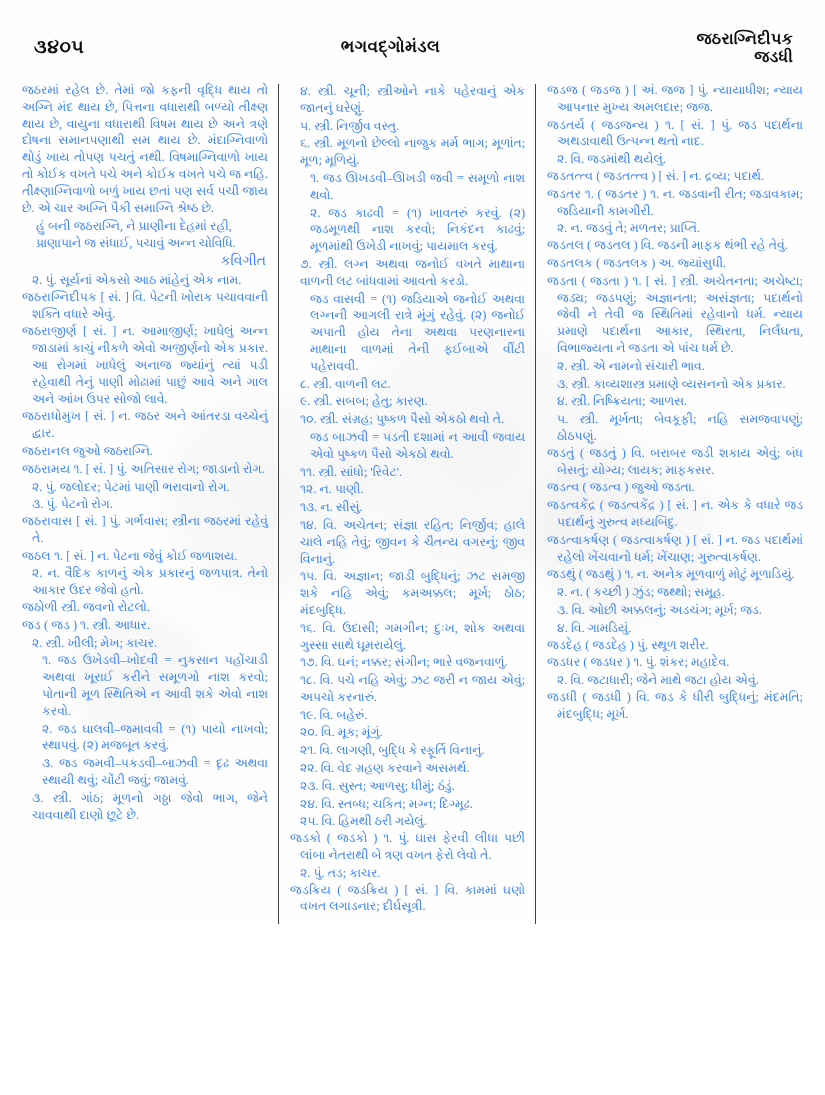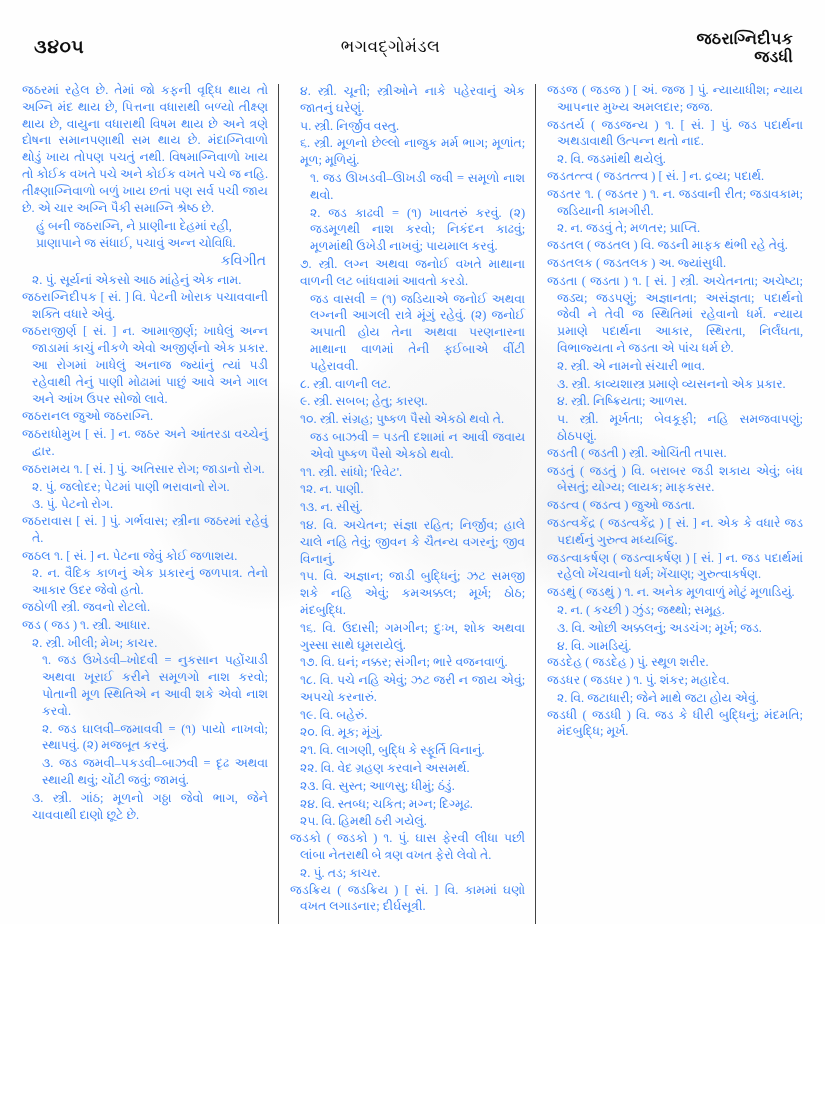--- a/index.html
+++ b/index.html
@@ -43,21 +43,21 @@
   }
   .runhead .folio {
     font-size: 19px;
     font-weight: bold;
     letter-spacing: 0.5px;
     color: #0d0d0d;
     padding-top: 6px;
   }
   .runhead .booktitle {
     font-size: 17px;
-    font-weight: normal;
+    font-weight: bold;
     color: #0d0d0d;
     padding-top: 7px;
     letter-spacing: 0.3px;
   }
   .runhead .guide {
     text-align: right;
     line-height: 1.12;
     color: #0d0d0d;
   }
   .runhead .guide .g1 {
@@ -156,22 +156,22 @@
     <div class="col col-1">
         <div class="entry">જઠરમાં રહેલ છે. તેમાં જો કફની વૃદ્ધિ થાય તો અગ્નિ મંદ થાય છે, પિત્તના વધારાથી બળ્યો તીક્ષ્ણ થાય છે, વાયુના વધારાથી વિષમ થાય છે અને ત્રણે દોષના સમાનપણાથી સમ થાય છે. મંદાગ્નિવાળો થોડું ખાય તોપણ પચતું નથી. વિષમાગ્નિવાળો ખાય તો કોઈક વખતે પચે અને કોઈક વખતે પચે જ નહિ. તીક્ષ્ણાગ્નિવાળો બળું ખાય છતાં પણ સર્વ પચી જાય છે. એ ચાર અગ્નિ પૈકી સમાગ્નિ શ્રેષ્ઠ છે.</div>
         <div class="verse">
           <span class="vline">હું બની જઠરાગ્નિ, ને પ્રાણીના દેહમાં રહી,</span>
           <span class="vline">પ્રાણાપાને જ સંધાઈ, પચાવું અન્ન ચોવિધિ.</span>
         </div>
         <div class="byline">કવિગીત</div>
         <div class="sense">૨. પું. સૂર્યનાં એકસો આઠ માંહેનું એક નામ.</div>
         <div class="entry hang"><span class="hw">જઠરાગ્નિદીપક</span><span> [ સં. ] વિ. પેટની ખોરાક પચાવવાની શક્તિ વધારે એવું.</span></div>
         <div class="entry hang"><span class="hw">જઠરાજીર્ણ</span><span> [ સં. ] ન. આમાજીર્ણ; ખાધેલું અન્ન જાડામાં કાચું નીકળે એવો અજીર્ણનો એક પ્રકાર. આ રોગમાં ખાધેલું અનાજ જ્યાંનું ત્યાં પડી રહેવાથી તેનું પાણી મોઢામાં પાછું આવે અને ગાલ અને આંખ ઉપર સોજો લાવે.</span></div>
+        <div class="entry hang"><span class="hw">જઠરાધોમુખ</span><span> [ સં. ] ન. જઠર અને આંતરડા વચ્ચેનું દ્વાર.</span></div>
         <div class="entry hang"><span class="hw">જઠરાનલ</span><span> જુઓ જઠરાગ્નિ.</span></div>
-        <div class="entry hang"><span class="hw">જઠરાધોમુખ</span><span> [ સં. ] ન. જઠર અને આંતરડા વચ્ચેનું દ્વાર.</span></div>
         <div class="entry hang"><span class="hw">જઠરામય</span><span> ૧. [ સં. ] પું. અતિસાર રોગ; જાડાનો રોગ.</span></div>
         <div class="sense">૨. પું. જલોદર; પેટમાં પાણી ભરાવાનો રોગ.</div>
         <div class="sense">૩. પું. પેટનો રોગ.</div>
         <div class="entry hang"><span class="hw">જઠરાવાસ</span><span> [ સં. ] પું. ગર્ભવાસ; સ્ત્રીના જઠરમાં રહેવું તે.</span></div>
         <div class="entry hang"><span class="hw">જઠલ</span><span> ૧. [ સં. ] ન. પેટના જેવું કોઈ જળાશય.</span></div>
         <div class="sense">૨. ન. વૈદિક કાળનું એક પ્રકારનું જળપાત્ર. તેનો આકાર ઉદર જેવો હતો.</div>
         <div class="entry hang"><span class="hw">જઠોળી</span><span> સ્ત્રી. જવનો રોટલો.</span></div>
         <div class="entry hang"><span class="hw">જડ</span><span> ( જડ ) ૧. સ્ત્રી. આધાર.</span></div>
         <div class="sense">૨. સ્ત્રી. ખીલી; મેખ; કાચર.</div>
         <div class="sub">૧. જડ ઉખેડવી–ખોદવી = નુકસાન પહોંચાડી અથવા ખૂરાઈ કરીને સમૂળગો નાશ કરવો; પોતાની મૂળ સ્થિતિએ ન આવી શકે એવો નાશ કરવો.</div>
@@ -219,21 +219,20 @@
         <div class="entry hang"><span class="hw">જડતત્ત્વ</span><span> ( જડતત્ત્વ ) [ સં. ] ન. દ્રવ્ય; પદાર્થ.</span></div>
         <div class="entry hang"><span class="hw">જડતર</span><span> ૧. ( જડતર ) ૧. ન. જડવાની રીત; જડાવકામ; જડિયાની કામગીરી.</span></div>
         <div class="sense">૨. ન. જડવું તે; મળતર; પ્રાપ્તિ.</div>
         <div class="entry hang"><span class="hw">જડતલ</span><span> ( જડતલ ) વિ. જડની માફક થંભી રહે તેવું.</span></div>
         <div class="entry hang"><span class="hw">જડતલક</span><span> ( જડતલક ) અ. જ્યાંસુધી.</span></div>
         <div class="entry hang"><span class="hw">જડતા</span><span> ( જડતા ) ૧. [ સં. ] સ્ત્રી. અચેતનતા; અચેષ્ટા; જડ્ય; જડપણું; અજ્ઞાનતા; અસંજ્ઞતા; પદાર્થનો જેવી ને તેવી જ સ્થિતિમાં રહેવાનો ધર્મ. ન્યાય પ્રમાણે પદાર્થના આકાર, સ્થિરતા, નિર્લંઘતા, વિભાજ્યતા ને જડતા એ પાંચ ધર્મ છે.</span></div>
         <div class="sense">૨. સ્ત્રી. એ નામનો સંચારી ભાવ.</div>
         <div class="sense">૩. સ્ત્રી. કાવ્યશાસ્ત્ર પ્રમાણે વ્યસનનો એક પ્રકાર.</div>
         <div class="sense">૪. સ્ત્રી. નિષ્ક્રિયતા; આળસ.</div>
         <div class="sense">૫. સ્ત્રી. મૂર્ખતા; બેવકૂફી; નહિ સમજવાપણું; ઠોઠપણું.</div>
-        <div class="entry hang"><span class="hw">જડતી</span><span> ( જડતી ) સ્ત્રી. ઓચિંતી તપાસ.</span></div>
         <div class="entry hang"><span class="hw">જડતું</span><span> ( જડતું ) વિ. બરાબર જડી શકાય એવું; બંધ બેસતું; યોગ્ય; લાયક; માફકસર.</span></div>
         <div class="entry hang"><span class="hw">જડત્વ</span><span> ( જડત્વ ) જુઓ જડતા.</span></div>
         <div class="entry hang"><span class="hw">જડત્વકેંદ્ર</span><span> ( જડત્વકેંદ્ર ) [ સં. ] ન. એક કે વધારે જડ પદાર્થનું ગુરુત્વ મધ્યબિંદુ.</span></div>
         <div class="entry hang"><span class="hw">જડત્વાકર્ષણ</span><span> ( જડત્વાકર્ષણ ) [ સં. ] ન. જડ પદાર્થમાં રહેલો ખેંચવાનો ધર્મ; ખેંચાણ; ગુરુત્વાકર્ષણ.</span></div>
         <div class="entry hang"><span class="hw">જડથું</span><span> ( જડથું ) ૧. ન. અનેક મૂળવાળું મોટું મૂળાડિયું.</span></div>
         <div class="sense">૨. ન. ( કચ્છી ) ઝુંડ; જથ્થો; સમૂહ.</div>
         <div class="sense">૩. વિ. ઓછી અક્કલનું; અડચંગ; મૂર્ખ; જડ.</div>
         <div class="sense">૪. વિ. ગામડિયું.</div>
         <div class="entry hang"><span class="hw">જડદેહ</span><span> ( જડદેહ ) પું. સ્થૂળ શરીર.</span></div>
         <div class="entry hang"><span class="hw">જડધર</span><span> ( જડધર ) ૧. પું. શંકર; મહાદેવ.</span></div>

